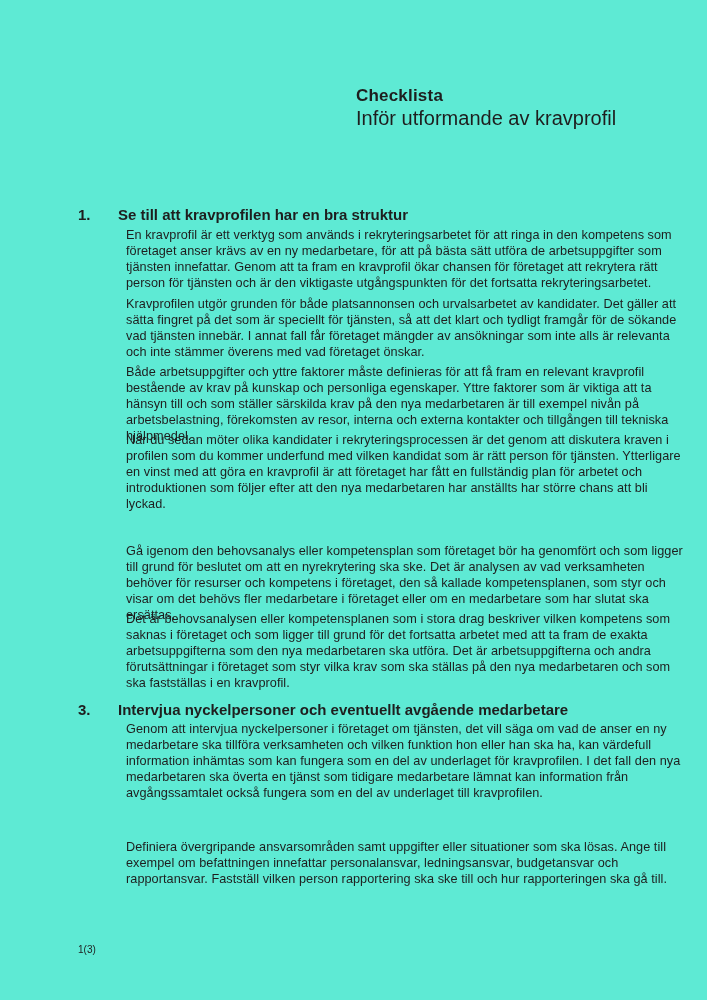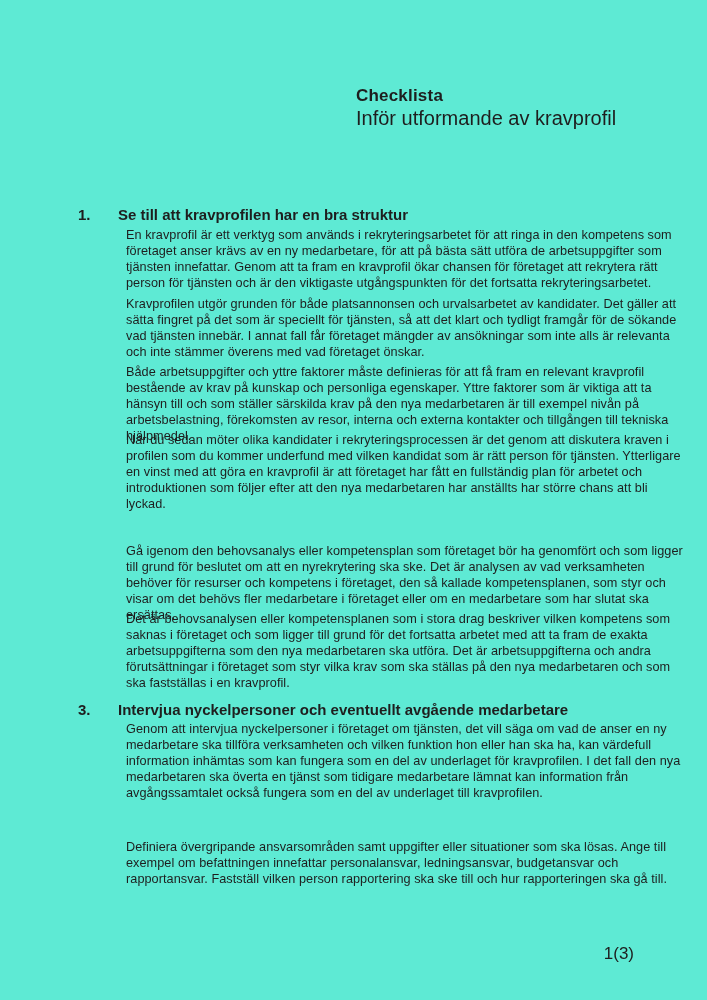--- a/index.html
+++ b/index.html
@@ -52,22 +52,22 @@
     font-size: 12.7px;
     line-height: 16px;
     letter-spacing: 0.05px;
     margin-left: 48px;
   }
   .page-num {
     position: absolute;
     left: 78px;
     top: 944px;
     width: 556px;
-    text-align: right;
-    font-size: 17px;
+    text-align: left;
+    font-size: 10px;
   }
 </style>
 </head>
 <body>
 
 <div class="page">
 
   <div class="doc-title">Checklista</div>
   <div class="doc-subtitle">Inför utformande av kravprofil</div>
 

